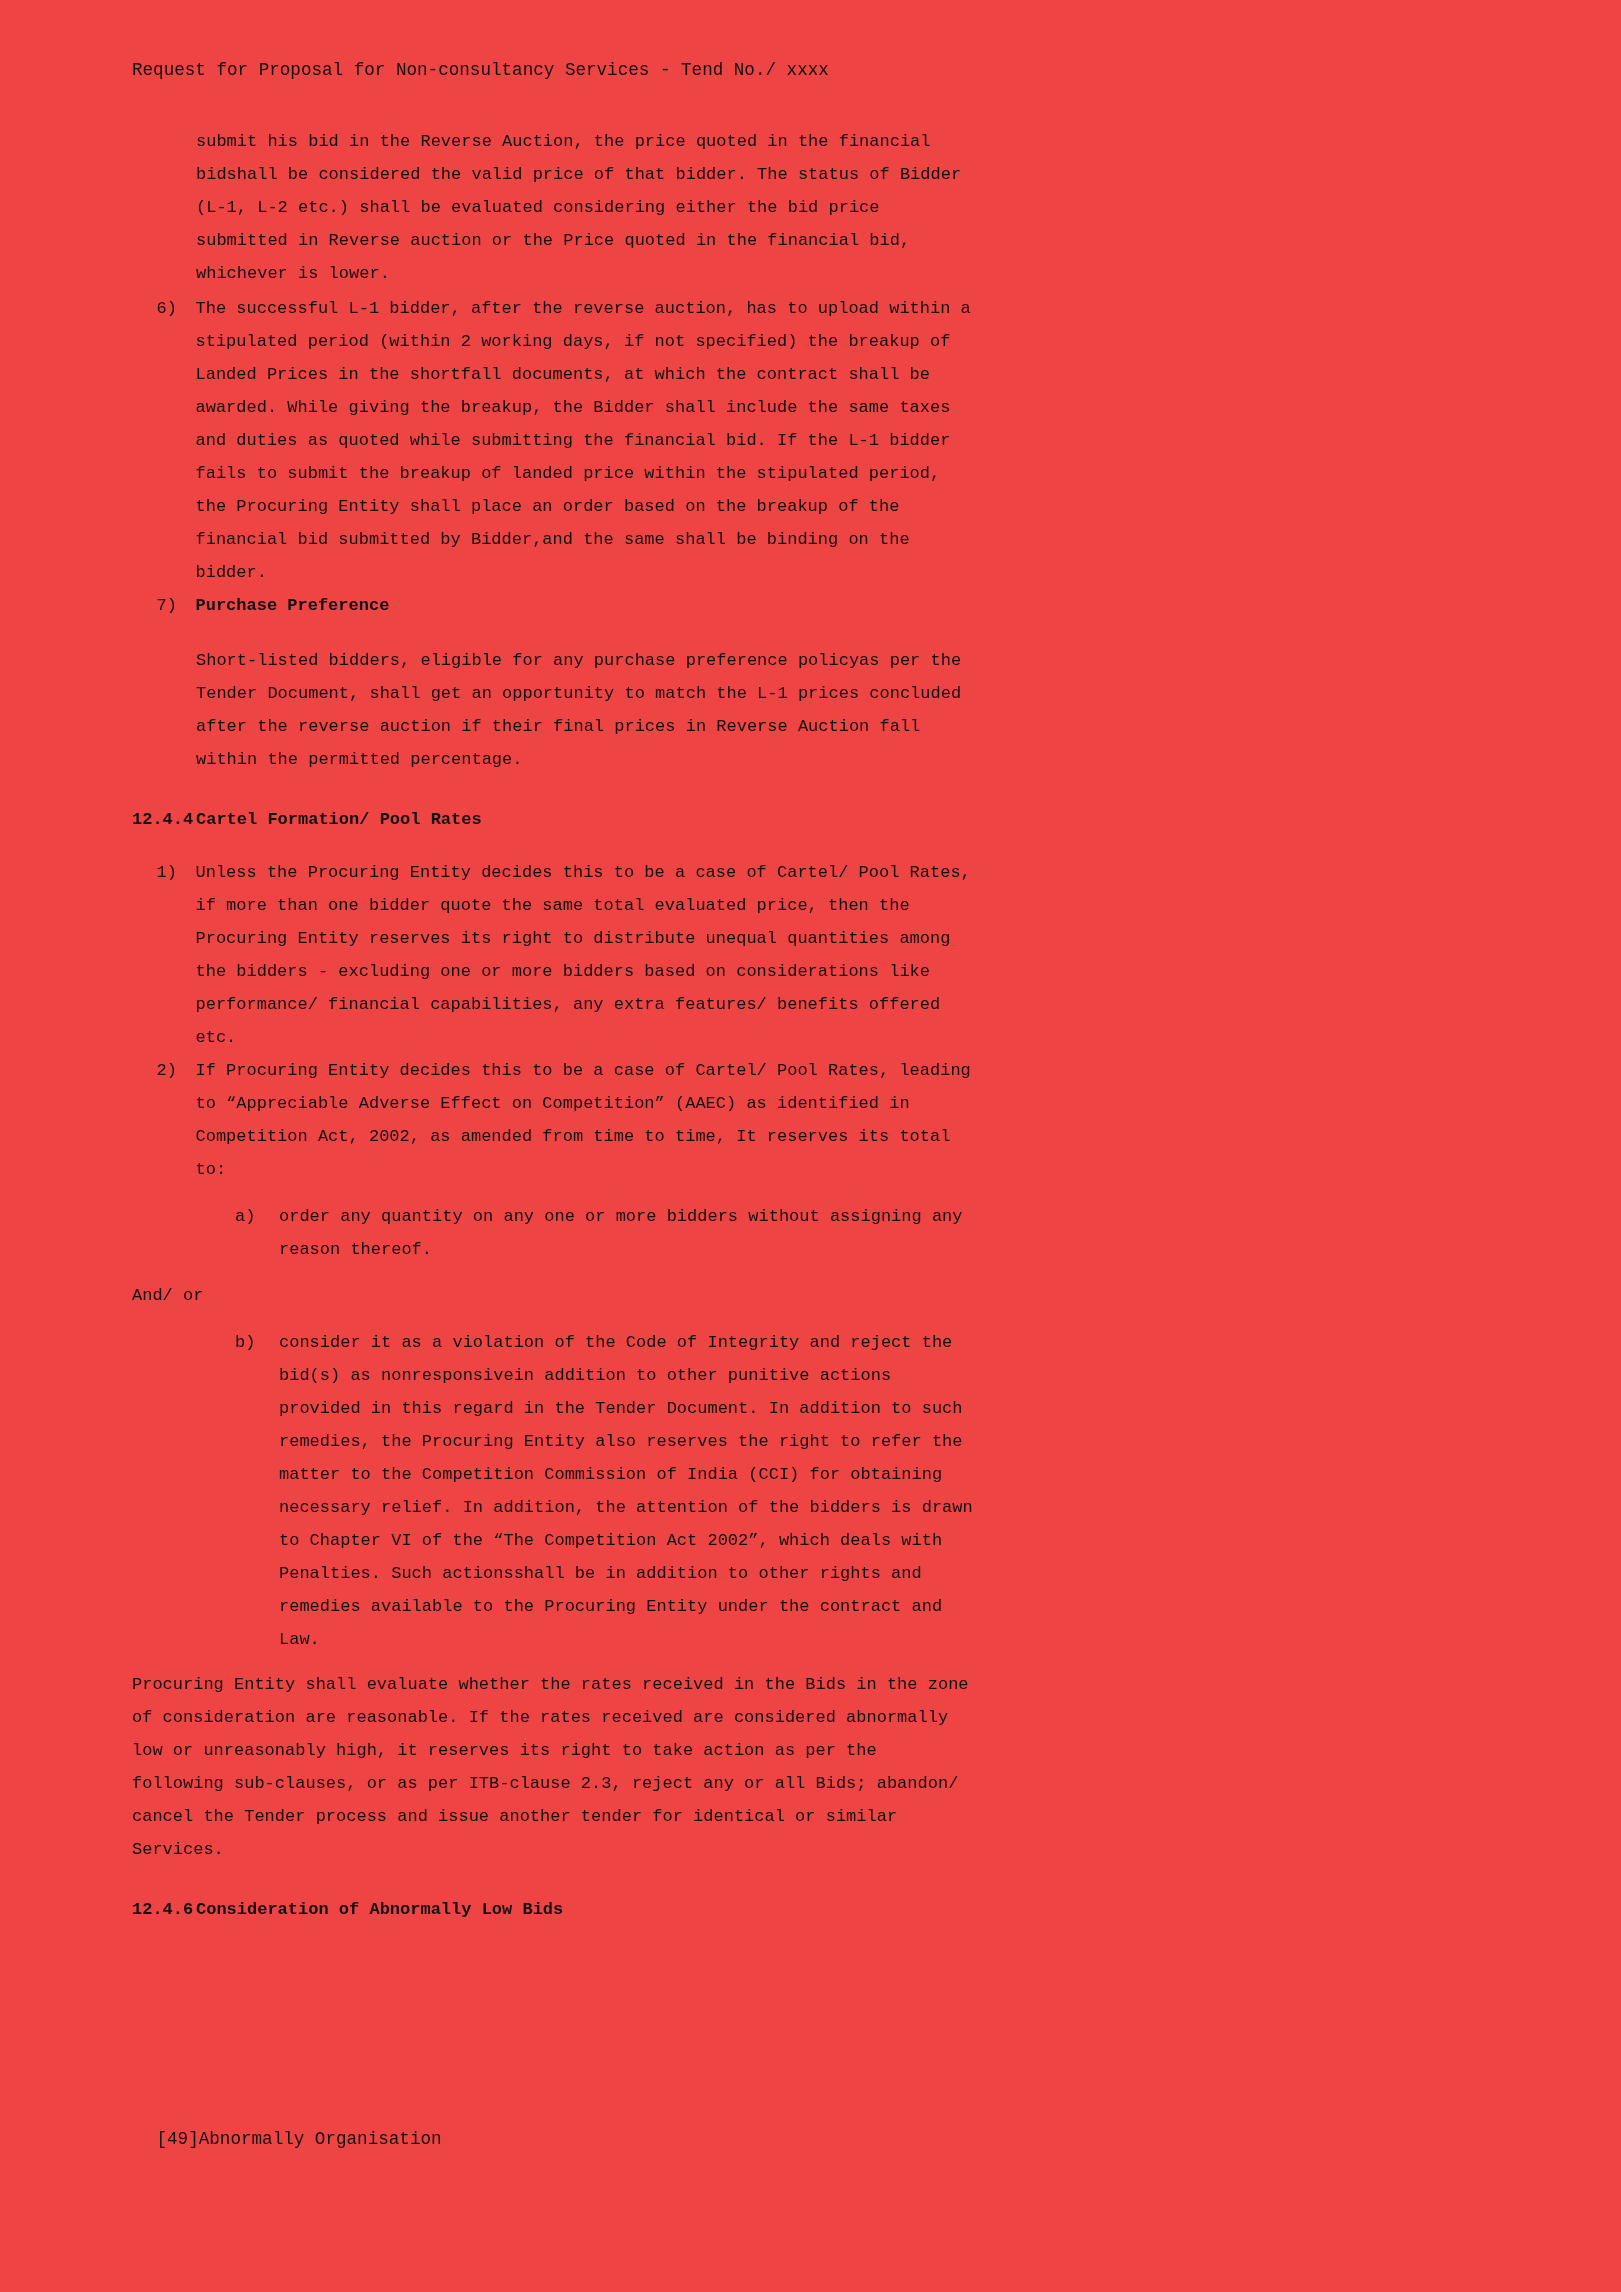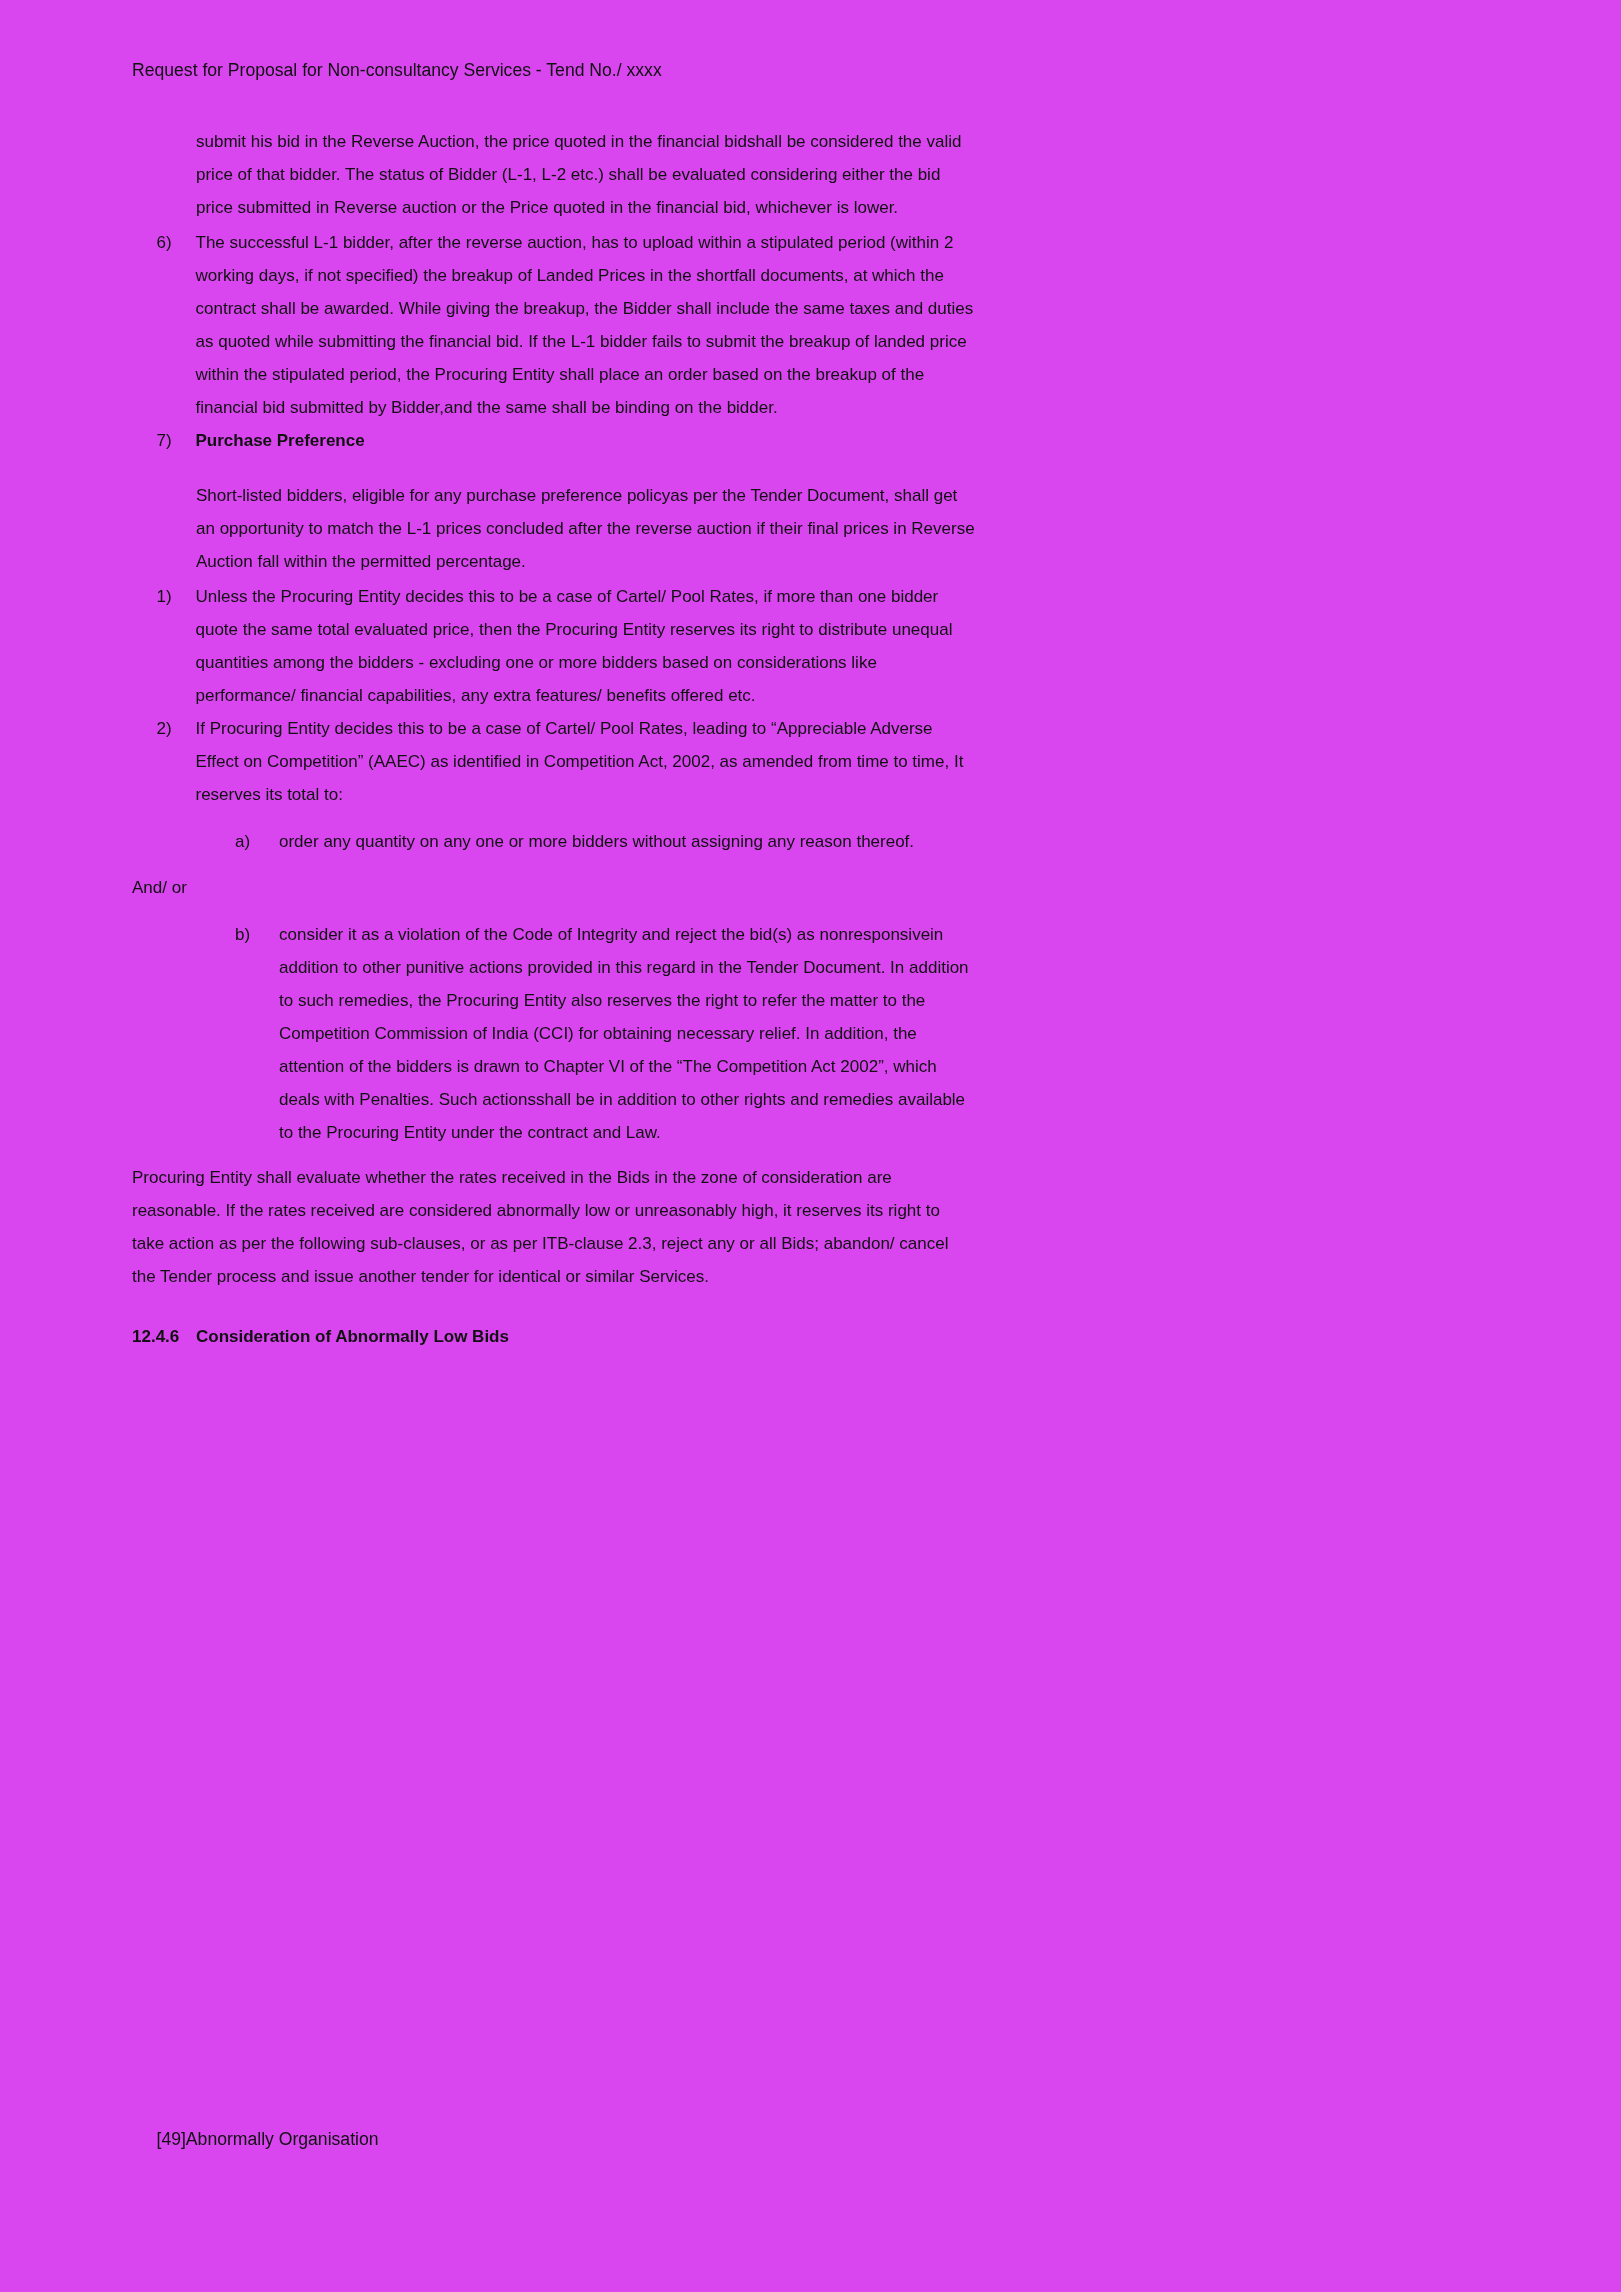--- a/index.html
+++ b/index.html
@@ -4,22 +4,22 @@
 <style>
   html, body {
     margin: 0;
     padding: 0;
     background: #ffffff;
   }
   .page {
     position: relative;
     width: 1621px;
     height: 2293px;
-    background: #d946ef;
-    font-family: Liberation Sans, sans-serif;
+    background: #ef4444;
+    font-family: Liberation Mono, monospace;
     color: #111111;
     overflow: hidden;
   }
   .header {
     position: absolute;
     top: 59px;
     left: 132px;
     width: 882px;
     font-size: 17.6px;
     line-height: 23.5px;
@@ -116,20 +116,24 @@
       <span class="t">The successful L-1 bidder, after the reverse auction, has to upload within a stipulated period (within 2 working days, if not specified) the breakup of Landed Prices in the shortfall documents, at which the contract shall be awarded. While giving the breakup, the Bidder shall include the same taxes and duties as quoted while submitting the financial bid. If the L-1 bidder fails to submit the breakup of landed price within the stipulated period, the Procuring Entity shall place an order based on the breakup of the financial bid submitted by Bidder,and the same shall be binding on the bidder.</span>
     </div>
 
     <div class="li">
       <span class="n">7)</span>
       <span class="t bold">Purchase Preference</span>
     </div>
 
     <div class="indent-para after-gap">Short-listed bidders, eligible for any purchase preference policyas per the Tender Document, shall get an opportunity to match the L-1 prices concluded after the reverse auction if their final prices in Reverse Auction fall within the permitted percentage.</div>
 
+    <div class="sec">
+      <span class="n">12.4.4</span>
+      <span class="t">Cartel Formation/ Pool Rates</span>
+    </div>
 
     <div class="li">
       <span class="n">1)</span>
       <span class="t">Unless the Procuring Entity decides this to be a case of Cartel/ Pool Rates, if more than one bidder quote the same total evaluated price, then the Procuring Entity reserves its right to distribute unequal quantities among the bidders - excluding one or more bidders based on considerations like performance/ financial capabilities, any extra features/ benefits offered etc.</span>
     </div>
 
     <div class="li">
       <span class="n">2)</span>
       <span class="t">If Procuring Entity decides this to be a case of Cartel/ Pool Rates, leading to “Appreciable Adverse Effect on Competition” (AAEC) as identified in Competition Act, 2002, as amended from time to time, It reserves its total to:</span>
     </div>

